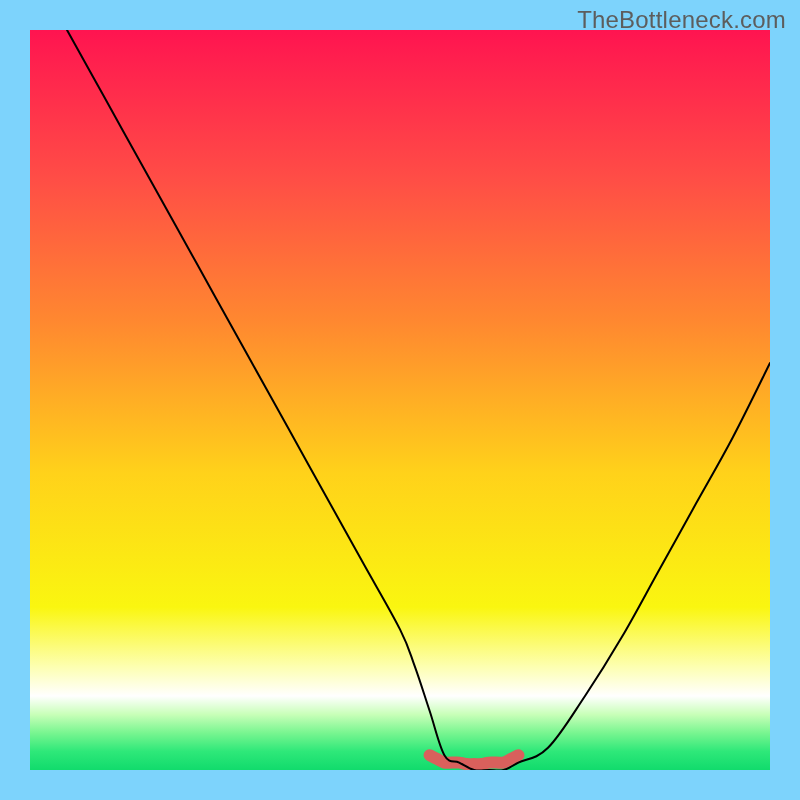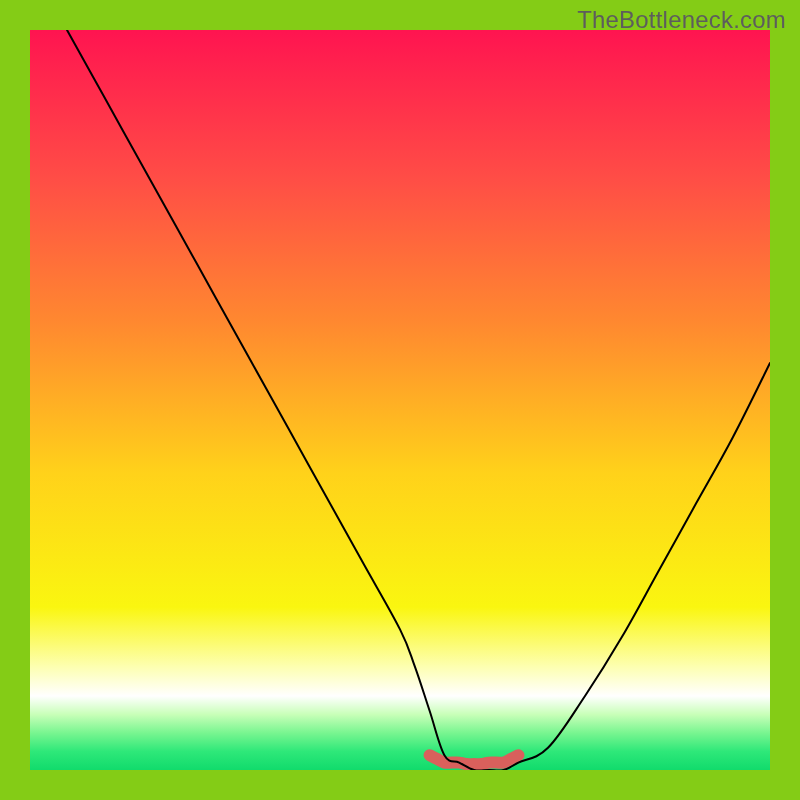--- a/index.html
+++ b/index.html
@@ -1,21 +1,21 @@
 <!DOCTYPE html>
 <html><head>
 <meta charset="utf-8">
 <style>
   * { margin: 0; padding: 0; box-sizing: border-box; }
   html, body { width: 800px; height: 800px; overflow: hidden; background: #000; }
   .frame {
     position: relative;
     width: 800px;
     height: 800px;
-    background: #84cc16;
+    background: #7dd3fc;
   }
   .watermark {
     position: absolute;
     top: 6px;
     right: 14px;
     font-family: Arial, Helvetica, sans-serif;
     font-size: 24px;
     color: #5d5d5d;
     font-weight: 500;
     letter-spacing: 0.2px;

